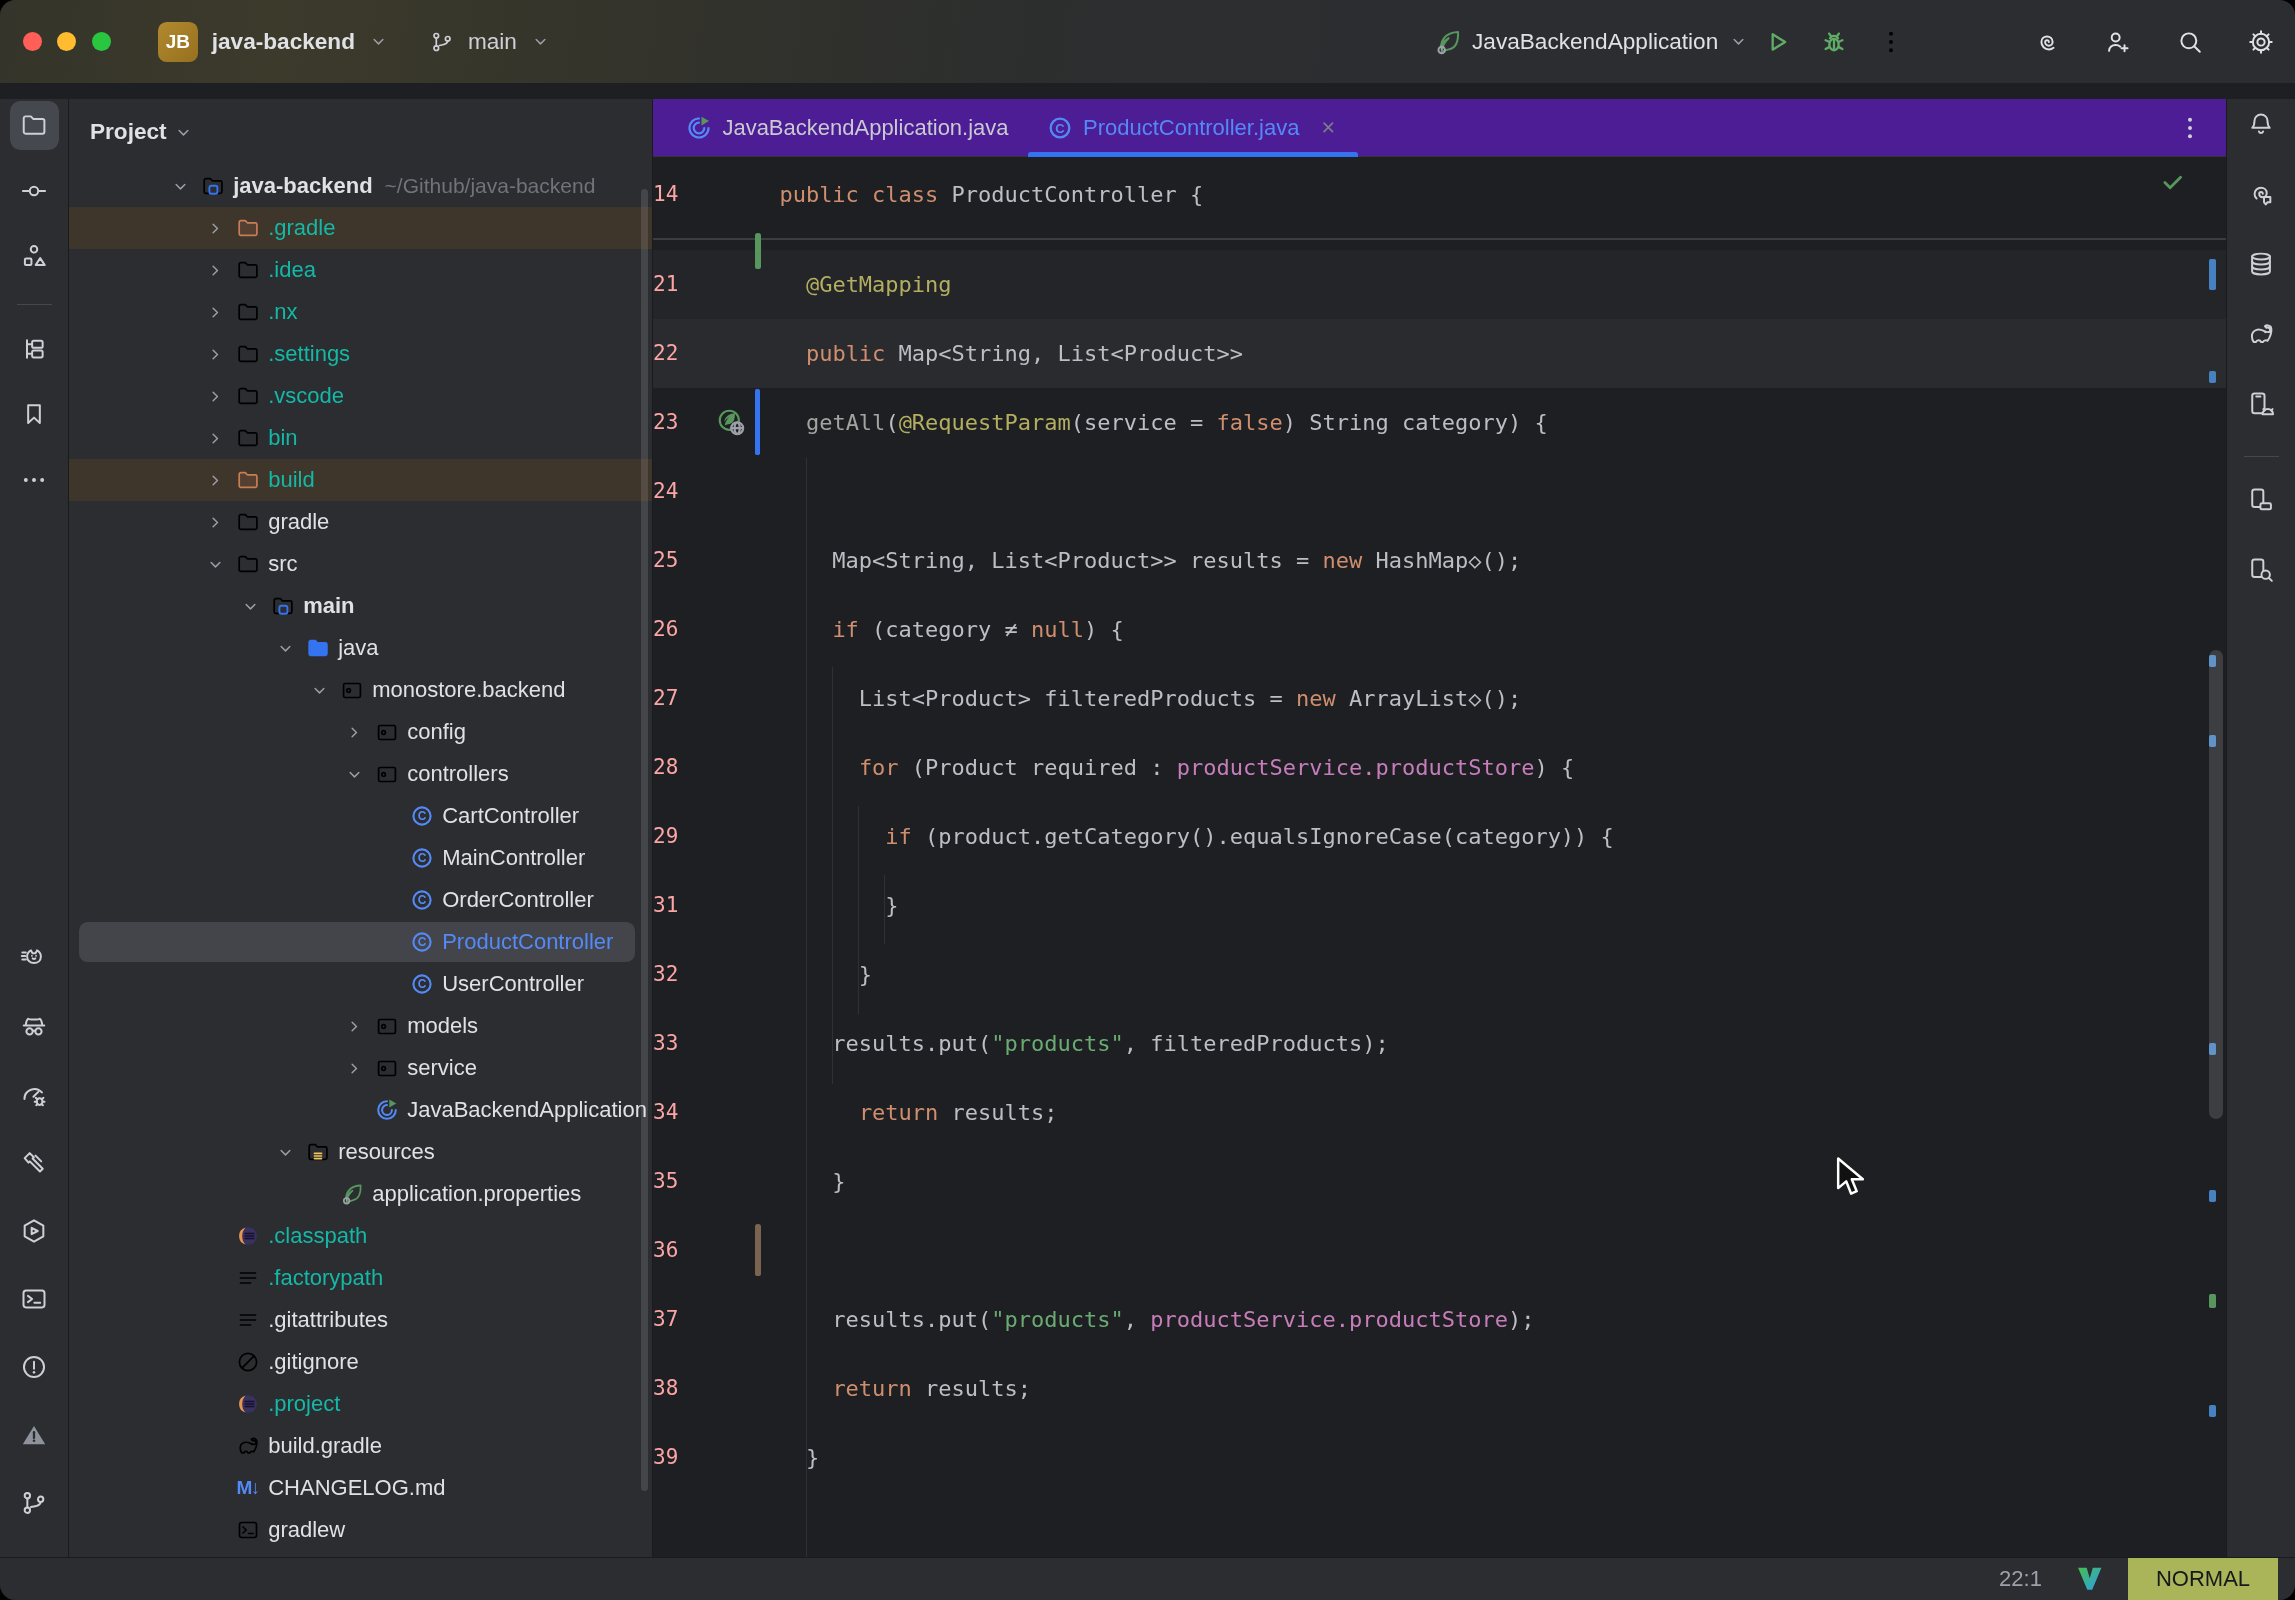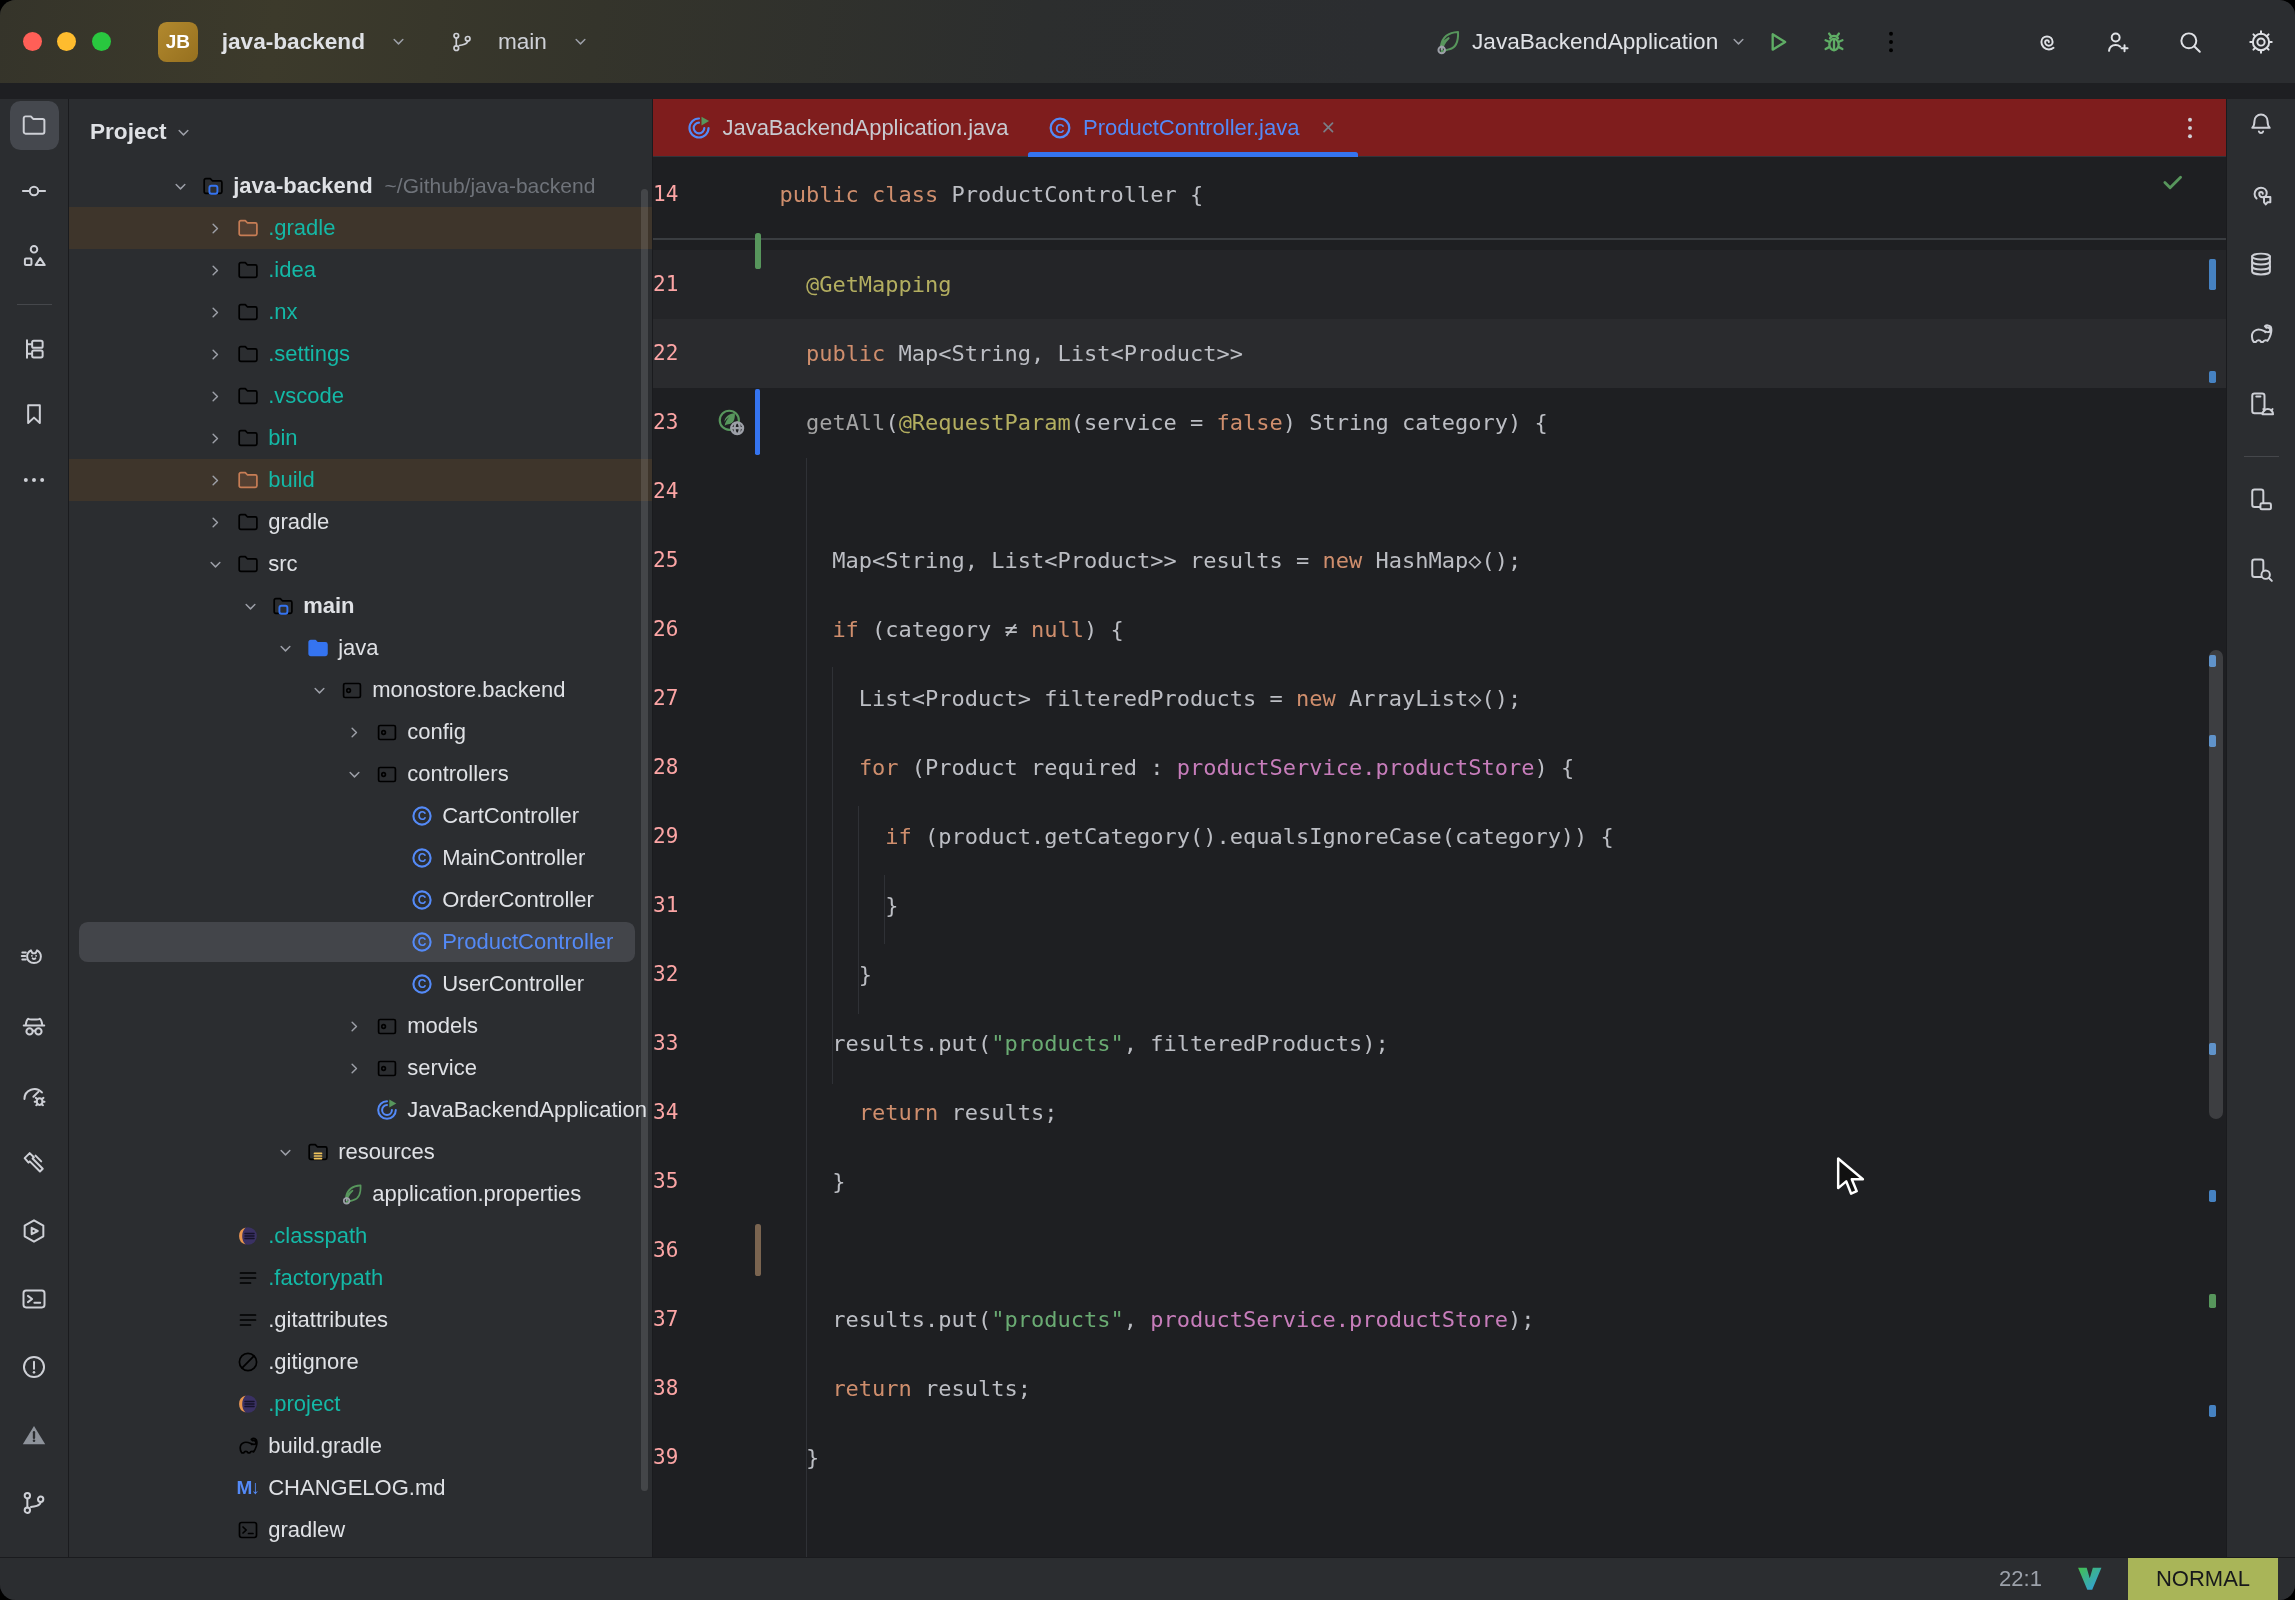--- a/index.html
+++ b/index.html
@@ -5,21 +5,21 @@
   html,body{margin:0;padding:0;background:#000;width:2295px;height:1601px;overflow:hidden;
     font-family:"Liberation Sans",sans-serif;-webkit-font-smoothing:antialiased;}
   .window{position:absolute;inset:0;background:#1e1f22;border-radius:15.6px;overflow:hidden;
     display:flex;flex-direction:column;}
   
   .titlebar{height:83px;flex:0 0 83px;display:flex;align-items:center;padding:0 19px 0 22.6px;
     background:linear-gradient(97deg,#35342a 0%,#3c3a2b 12%,#34342b 26%,#2c2e2e 45%,#2b2d30 60%,#2b2d30 100%);}
   .lights{display:flex;gap:15.6px;}
   .light{width:19px;height:19px;border-radius:50%;}
   .l-red{background:#ff5f57}.l-yellow{background:#febc2e}.l-green{background:#29c73f}
-  .widget{display:flex;align-items:center;gap:24px;cursor:default;}
+  .widget{display:flex;align-items:center;gap:14px;cursor:default;}
   .proj-widget{margin-left:47px;}
   .jb-badge{width:40px;height:40px;border-radius:8.7px;background:linear-gradient(135deg,#b2892e,#96701f);
     color:#fff;font-weight:700;font-size:19px;display:flex;align-items:center;justify-content:center;}
   .tb-text{font-size:22.6px;color:#dfe1e5;font-weight:600;}
   .tb-text.norm{font-weight:400;color:#ced0d6;}
   .branch-widget{margin-left:42px;}
   .spacer{flex:1;}
   .run-widget{gap:10.4px;}
   .tb-act{width:38px;height:38px;border-radius:8.7px;display:flex;align-items:center;justify-content:center;}
   .acts{display:flex;gap:19px;margin-left:10.4px;}
@@ -54,21 +54,21 @@
   .tlabel{font-size:22px;color:#dfe1e5;margin-left:8.7px;white-space:nowrap;}
   .tlabel.t-ex{color:#14b8a6;}
   .tlabel.t-sel{color:#548af7;}
   .tlabel.t-bold{font-weight:700;}
   .tpath{font-size:21px;color:#6f737a;margin-left:12px;white-space:nowrap;}
   .tscroll{position:absolute;right:4.3px;top:90px;width:7px;height:1302px;border-radius:3.5px;
     background:rgba(255,255,255,.12);}
   
   .editor{flex:1;background:#1e1f22;display:flex;flex-direction:column;min-width:0;}
   .tabbar{height:57px;flex:0 0 57px;display:flex;align-items:stretch;padding-left:14px;
-    border-bottom:0.9px solid #32343a;background:#7f1d1d;}
+    border-bottom:0.9px solid #32343a;background:#4c1d95;}
   .tab{display:flex;align-items:center;gap:10.4px;padding:0 19px;position:relative;
     font-size:22px;color:#c8cad0;}
   .tab.active{color:#548af7;}
   .tab.active::after{content:"";position:absolute;left:0;right:0;bottom:-0.9px;height:5.2px;
     background:#3574f0;border-radius:2.6px 2.6px 0 0;}
   .tab .close{width:22.6px;height:22.6px;color:#7a7e87;margin-left:7px;}
   .tab-spacer{flex:1;}
   .tab-kebab{align-self:center;width:38px;height:38px;display:flex;align-items:center;justify-content:center;
     color:#ced0d6;margin-right:17.4px;}
   .code{position:relative;flex:1;overflow:hidden;padding-top:2.6px;

